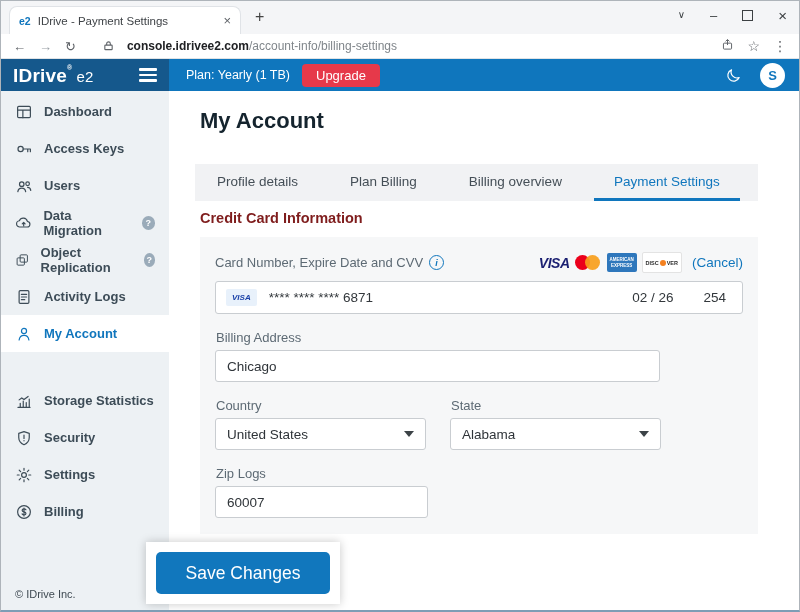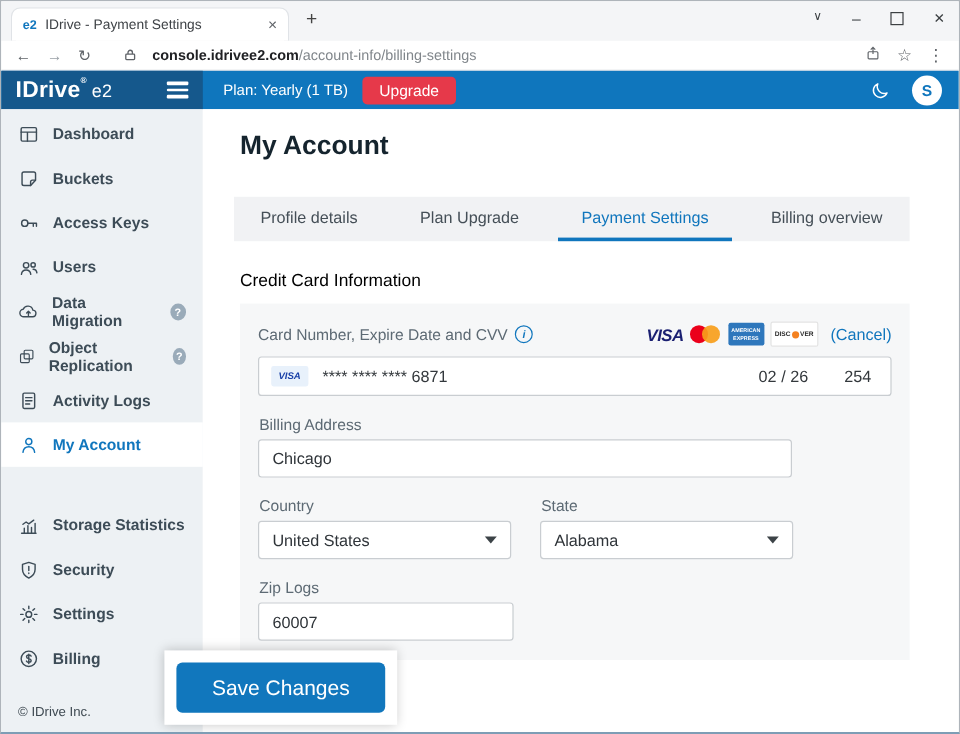--- a/index.html
+++ b/index.html
@@ -56,21 +56,21 @@
   .help{margin-left:auto;width:14px;height:14px;border-radius:50%;background:#9aabb9;color:#fff;
     font-size:9px;display:flex;align-items:center;justify-content:center;font-weight:bold;}
   .sfooter{position:absolute;bottom:10px;left:14px;font-size:11px;color:#3f4a52;font-weight:normal;}
 
   .main{flex:1;background:#fff;position:relative;overflow:hidden;}
   .page-title{margin:17px 0 0 31px;font-size:22px;color:#15242e;font-weight:bold;}
   .tabs{margin:30px 41px 0 26px;background:#f1f2f4;display:flex;height:37px;align-items:stretch;padding:0 2px;}
   .tabbtn{display:flex;align-items:center;padding:0 20px;margin-right:12px;font-size:13.5px;
     color:#454f57;border-bottom:3px solid transparent;box-sizing:border-box;cursor:pointer;white-space:nowrap;}
   .tabbtn.active{color:#1076bd;border-bottom-color:#1076bd;}
-  .section-title{margin:25px 0 0 31px;font-size:14.5px;font-weight:normal;color:#000000;}
+  .section-title{margin:9px 0 0 31px;font-size:14.5px;font-weight:bold;color:#7f1d1d;}
   .panel{margin:11px 41px 0 31px;background:#f6f7f8;padding:15px 15px 16px;box-sizing:border-box;}
 
   .row1{display:flex;align-items:center;font-size:13px;color:#5d6a74;}
   .info-ic{display:inline-flex;width:13px;height:13px;border:1px solid #1076bd;color:#1076bd;border-radius:50%;
     font-size:9px;align-items:center;justify-content:center;margin-left:6px;font-style:italic;font-weight:bold;cursor:pointer;}
   .brands{margin-left:auto;display:flex;align-items:center;gap:5px;}
   .visa-logo{color:#1a1f71;font-weight:bold;font-style:italic;font-size:14px;letter-spacing:-.5px;}
   .mc{position:relative;width:27px;height:19px;}
   .mc i{position:absolute;top:2px;width:15px;height:15px;border-radius:50%;display:block;}
   .mc .c1{left:0;background:#eb001b;}
@@ -96,21 +96,21 @@
   .w-address{width:445px;}
   .w-half{width:211px;}
   .w-zip{width:213px;}
   .two-col{display:flex;gap:24px;}
   .select{height:32px;border:1px solid #c9cdd1;border-radius:3px;background:#fff;display:flex;
     align-items:center;justify-content:space-between;padding:0 11px;font-size:13.5px;color:#2f3439;
     box-sizing:border-box;cursor:pointer;gap:42px;}
   .caret{width:0;height:0;border-left:5px solid transparent;border-right:5px solid transparent;
     border-top:6px solid #3c4347;}
 
-  .save-overlay{position:absolute;left:136px;top:541px;width:194px;height:62px;background:#fff;
+  .save-overlay{position:absolute;left:145px;top:541px;width:194px;height:62px;background:#fff;
     box-shadow:0 0 9px rgba(0,0,0,.22);z-index:5;}
   .save-btn{position:absolute;left:10px;top:10px;width:174px;height:42px;background:#1177bd;color:#fff;
     font-size:17.5px;border:none;border-radius:5px;font-family:inherit;cursor:pointer;}
 </style>
 </head>
 <body>
 
 <div class="window">
 
   <div class="titlebar">
@@ -175,27 +175,20 @@
 
     <div class="sidebar">
       <div class="sitem">
         <svg width="18" height="18" viewBox="0 0 24 24" stroke-width="1.6" stroke-linecap="round">
             <rect x="3.5" y="4.5" width="17" height="15" rx="1.5"></rect>
             <path d="M3.5 9.5h17M10.5 9.5v10"></path>
           </svg>
         <span>Dashboard</span>
       </div>
       <div class="sitem">
-        <svg width="18" height="18" viewBox="0 0 24 24" stroke-width="1.6" stroke-linecap="round" stroke-linejoin="round">
-            <path d="M4.5 6.5a2 2 0 0 1 2-2h11a2 2 0 0 1 2 2v7l-5.5 6h-7.5a2 2 0 0 1-2-2z"></path>
-            <path d="M19.3 13.5h-3.3a2 2 0 0 0-2 2v4"></path>
-          </svg>
-        <span>Buckets</span>
-      </div>
-      <div class="sitem">
         <svg width="18" height="18" viewBox="0 0 24 24" stroke-width="1.6" stroke-linecap="round">
             <circle cx="7.5" cy="12" r="3.5"></circle>
             <path d="M11 12h9.5M17 12v3.5M20.5 12v3.5"></path>
           </svg>
         <span>Access Keys</span>
       </div>
       <div class="sitem">
         <svg width="18" height="18" viewBox="0 0 24 24" stroke-width="1.6" stroke-linecap="round">
             <circle cx="9" cy="9.5" r="3"></circle>
             <path d="M3.8 19.5c.4-3 2.5-4.8 5.2-4.8s4.8 1.8 5.2 4.8"></path>
@@ -266,23 +259,23 @@
         <span>Billing</span>
       </div>
       <div class="sfooter">© IDrive Inc.</div>
     </div>
 
     <div class="main">
       <div class="page-title">My Account</div>
 
       <div class="tabs">
         <div class="tabbtn">Profile details</div>
-        <div class="tabbtn">Plan Upgrade</div>
+        <div class="tabbtn">Plan Billing</div>
+        <div class="tabbtn">Billing overview</div>
         <div class="tabbtn active">Payment Settings</div>
-        <div class="tabbtn">Billing overview</div>
       </div>
 
       <div class="section-title">Credit Card Information</div>
 
       <div class="panel">
         <div class="row1">
           <span>Card Number, Expire Date and CVV</span>
           <span class="info-ic">i</span>
           <span class="brands">
             <span class="visa-logo">VISA</span>

